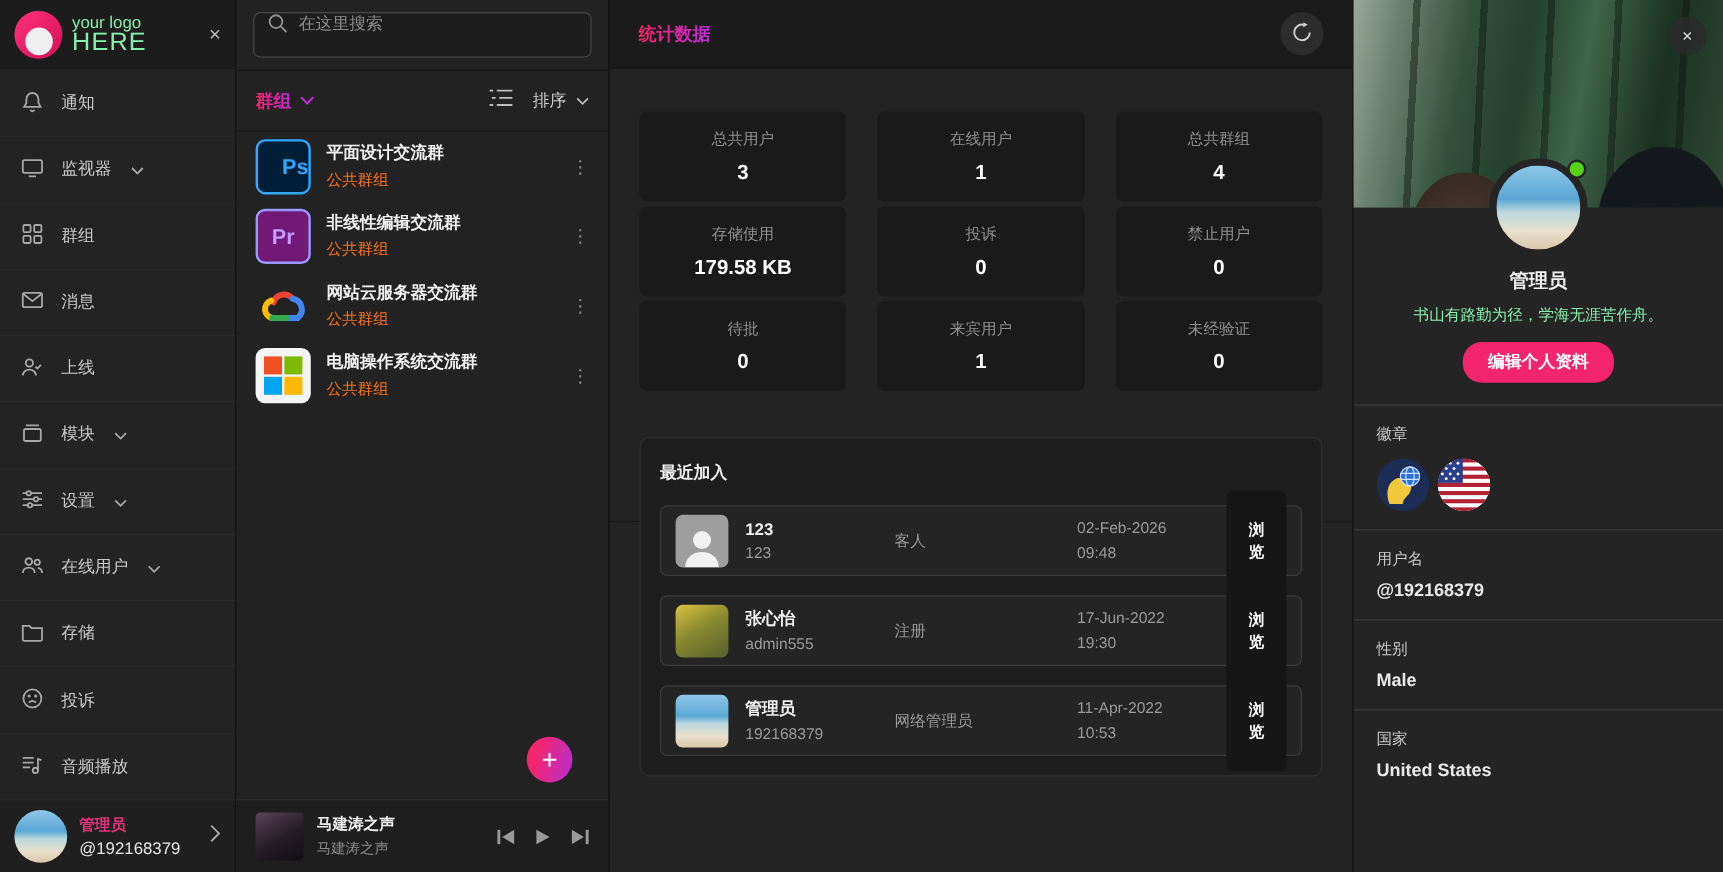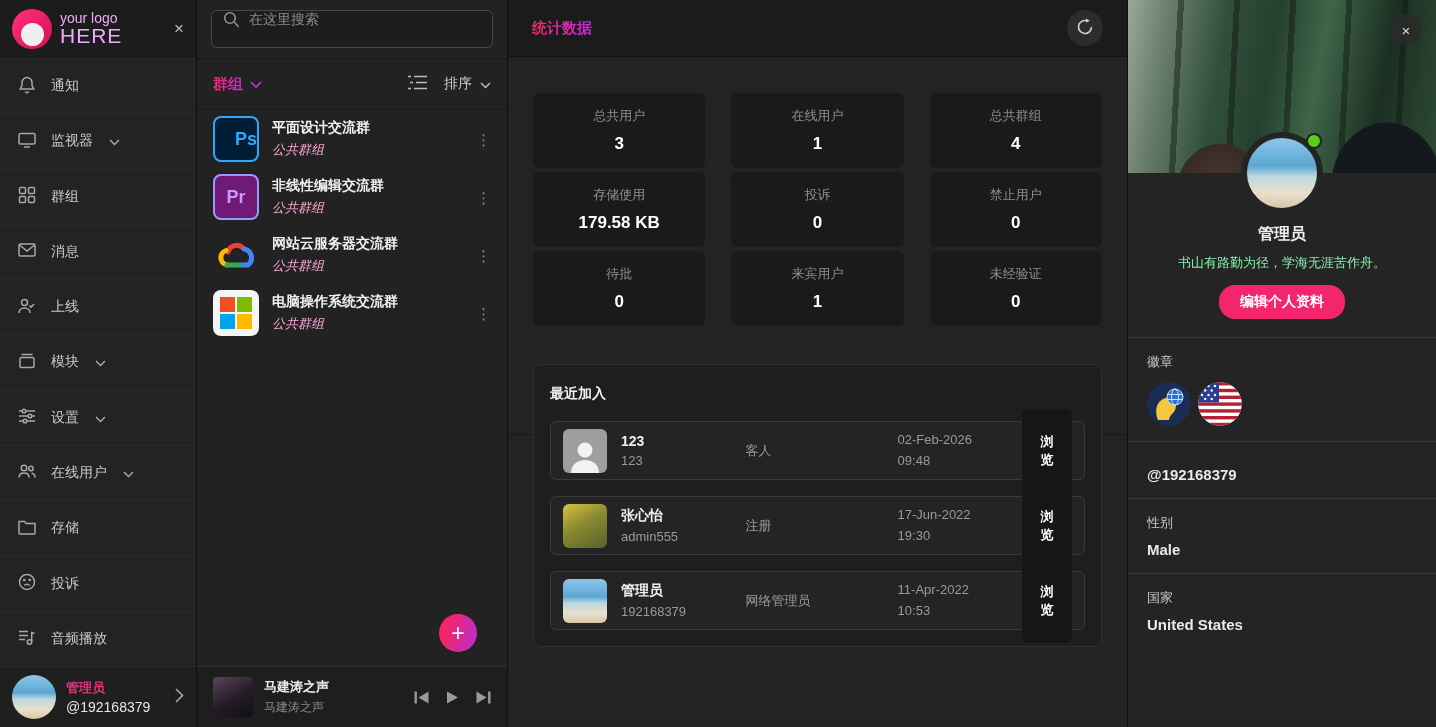--- a/index.html
+++ b/index.html
@@ -4,21 +4,21 @@
 <style>
   * { margin:0; padding:0; box-sizing:border-box; }
   html,body { width:1436px; height:727px; background:#181818; font-family:"Liberation Sans",sans-serif; overflow:hidden; }
   .app { display:flex; width:1436px; height:727px; }
 
   
   .sidebar { width:197px; height:727px; background:#202020; display:flex; flex-direction:column; border-right:1px solid #101010; }
   .logo-row { height:58px; flex:0 0 58px; display:flex; align-items:center; padding:0 12px; gap:8px; background:#1c1c1c; }
   .logo-mark { width:40px; height:40px; border-radius:50%; background:linear-gradient(135deg,#ff2d78 10%,#d4145a 90%); position:relative; flex:0 0 40px; }
   .logo-mark::after { content:""; position:absolute; left:9px; bottom:3px; width:23px; height:23px; border-radius:50%; background:#efefef; }
-  .logo-text { color:#f0abfc; line-height:1.05; }
+  .logo-text { color:#86efac; line-height:1.05; }
   .logo-line1 { font-size:14px; }
   .logo-line2 { font-size:21px; letter-spacing:1px; }
   .icon-x { margin-left:auto; color:#bdbdbd; font-size:17px; cursor:pointer; }
   .nav { flex:1; display:flex; flex-direction:column; }
   .nav-item { flex:1; display:flex; align-items:center; gap:14px; padding:0 17px; color:#c9c9c9; font-size:14px; border-top:1px solid #2a2a2a; background:#232323; cursor:pointer; }
   .nav-item svg { flex:0 0 auto; }
   .chev { margin-left:2px; }
   .user-row { height:61px; flex:0 0 61px; border-top:1px solid #2a2a2a; display:flex; align-items:center; gap:10px; padding:0 12px; background:#1f1f1f; cursor:pointer; }
   .av-beach { background:linear-gradient(180deg,#8ec6e8 0%,#5aa7d4 40%,#bcd8de 55%,#e8e0cd 78%,#d9c7a8 100%); }
   .user-avatar { width:44px; height:44px; border-radius:50%; flex:0 0 44px; }
@@ -37,21 +37,21 @@
   .list-header-right { margin-left:auto; display:flex; align-items:center; gap:16px; }
   .sort-label { color:#cfcfcf; font-size:14px; margin-right:2px; }
   .group-list { flex:1; }
   .group-item { height:58px; display:flex; align-items:center; gap:13px; padding:0 16px; cursor:pointer; }
   .g-badge { width:46px; height:46px; border-radius:8px; flex:0 0 46px; display:flex; align-items:center; justify-content:center; font-weight:bold; font-size:18px; }
   .badge-ps { background:#001e36; border:2px solid #31a8ff; color:#31a8ff;padding-left:20px; }
   .badge-pr { background:#701a75; border:2px solid #9999ff; color:#c79bff; }
   .badge-plain { background:transparent; }
   .badge-ms { background:#f5f5f5; }
   .g-title { color:#f0f0f0; font-weight:bold; font-size:14px; }
-  .g-sub { color:#f9a8d4; font-size:13px; margin-top:4px;font-style:italic; }
+  .g-sub { color:#f97316; font-size:13px; margin-top:4px; }
   .g-dots { margin-left:auto; color:#8f8f8f; font-size:15px; letter-spacing:0; cursor:pointer; line-height:0.6; }
   .fab { position:absolute; right:30px; bottom:75px; width:38px; height:38px; border-radius:50%;
          background:linear-gradient(105deg,#f3256d 25%,#b62fd4 100%); color:#ffffff; font-size:23px;
          display:flex; align-items:center; justify-content:center; border:none; cursor:pointer; z-index:5; }
   .player { flex:0 0 61px; border-top:1px solid #2e2e2e; background:#1e1e1e; display:flex; align-items:center; gap:11px; padding:0 16px; }
   .album { width:40px; height:40px; border-radius:4px; background:linear-gradient(150deg,#5a4458 0%,#241b26 55%,#121014 100%); flex:0 0 40px; }
   .p-title { color:#ededed; font-weight:bold; font-size:13px; }
   .p-sub { color:#8a8a8a; font-size:12px; margin-top:3px; }
   .controls { margin-left:auto; display:flex; align-items:center; gap:17px; }
   .ctl { background:none; border:none; cursor:pointer; display:flex; padding:0; }
@@ -503,20 +503,21 @@
                   <circle cx="7.2" cy="17" r="1.2"></circle>
                   <circle cx="13.7" cy="17" r="1.2"></circle>
                 </g>
               </g>
             </svg>
         </div>
       </div>
     </div>
 
     <div class="detail-section">
+      <div class="detail-label">用户名</div>
       <div class="detail-value">@192168379</div>
     </div>
 
     <div class="detail-section">
       <div class="detail-label">性别</div>
       <div class="detail-value">Male</div>
     </div>
 
     <div class="detail-section">
       <div class="detail-label">国家</div>

